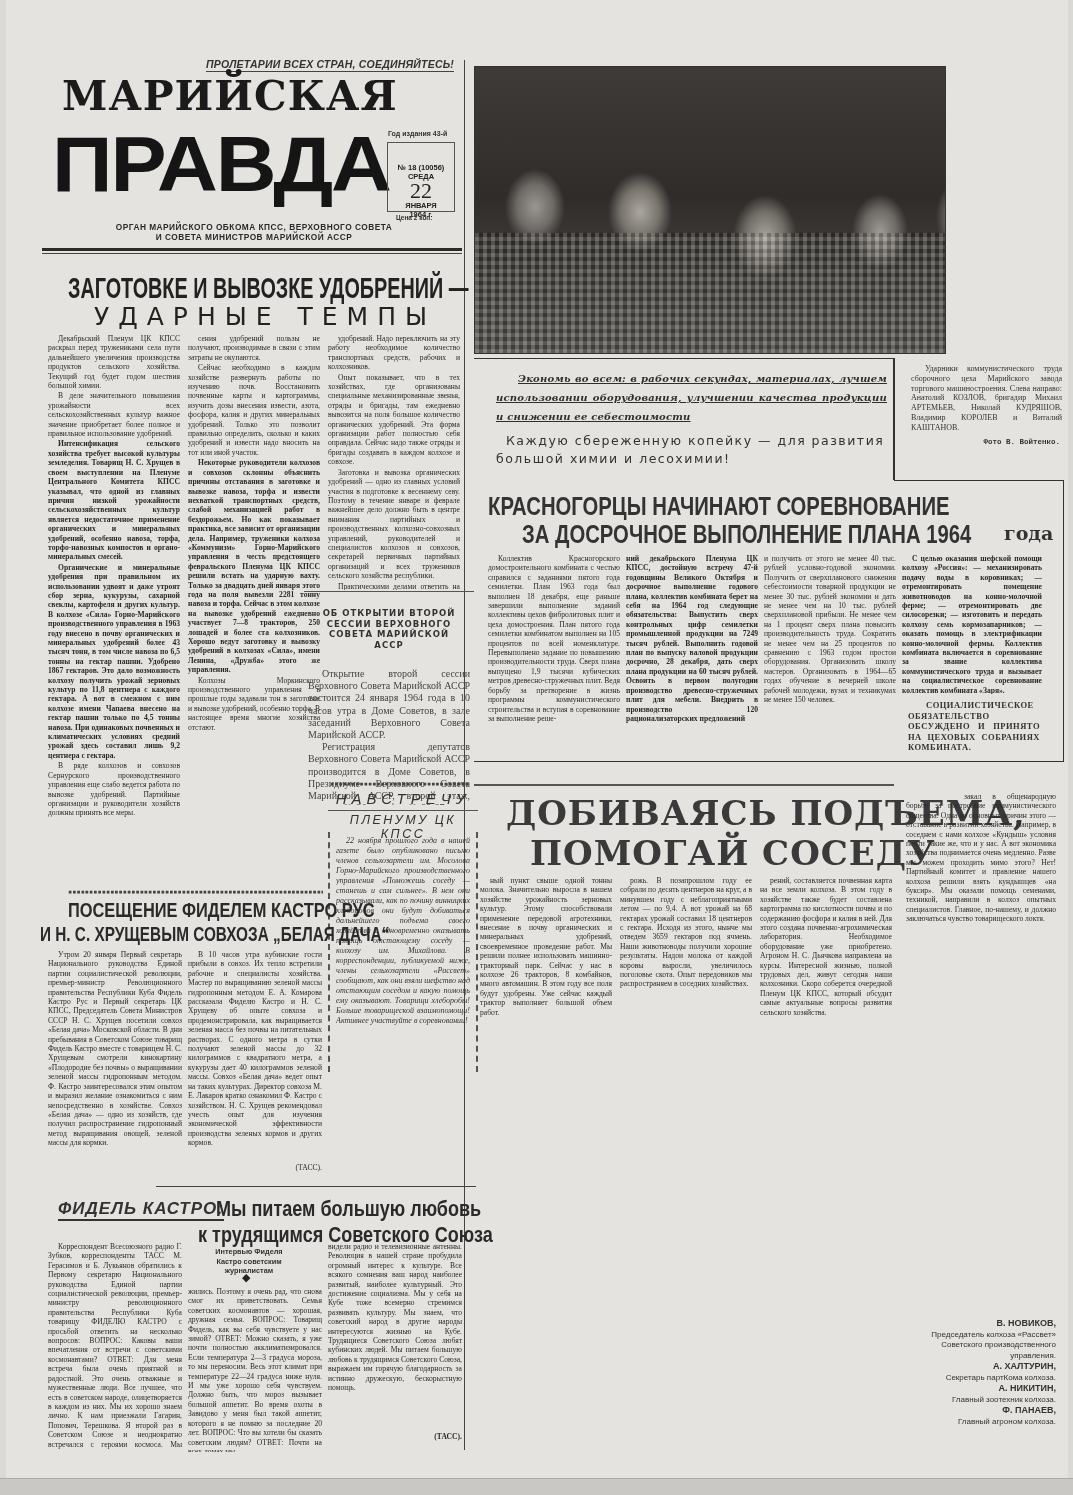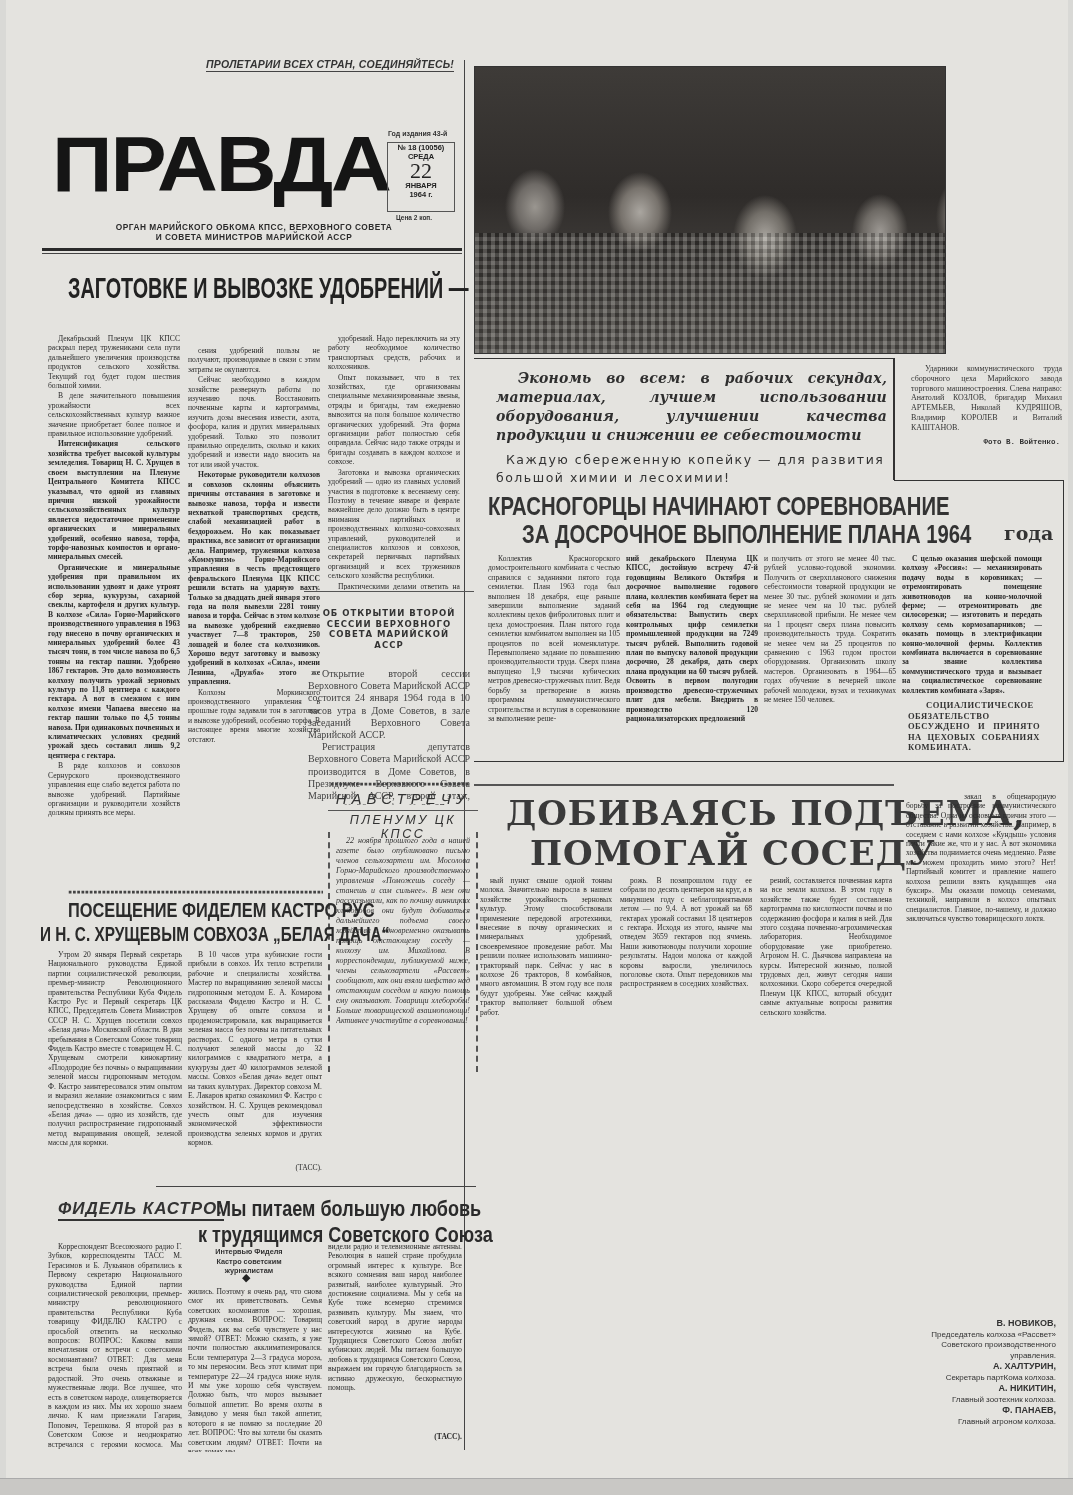--- a/index.html
+++ b/index.html
@@ -8,42 +8,42 @@
   .page { position: absolute; left: 6px; top: 0; width: 1062px; height: 1478px; background: #e4e3df; overflow: hidden; }
   .abs { position: absolute; }
   .txt { font-family: "Liberation Serif", serif; font-size: 7.6px; line-height: 9.4px; text-align: justify; color: #2a2a2a; }
   .txt p { text-indent: 10px; margin-bottom: 1px; }
   .bold { font-weight: bold; }
   .motto { left: 200px; top: 58px; font-family: "Liberation Sans", sans-serif; font-style: italic; font-weight: bold; font-size: 10.5px; letter-spacing: 0.2px; color: #333; border-bottom: 1px solid #444; padding-bottom: 1px; }
   .mast1 { left: 56px; top: 72px; font-family: "DejaVu Serif", serif; font-weight: bold; font-size: 41px; letter-spacing: 1px; color: #1b1b1b; }
   .mast2 { left: 46px; top: 122px; font-family: "Liberation Sans", sans-serif; font-weight: bold; font-size: 78px; line-height: 84px; letter-spacing: -2px; color: #151515; transform: scaleX(1.08); transform-origin: left; }
   .year { left: 382px; top: 130px; font-family: "Liberation Sans", sans-serif; font-size: 7px; font-weight: bold; color: #333; }
   .issuebox { left: 381px; top: 142px; width: 68px; height: 70px; border: 1px solid #555; text-align: center; font-family: "Liberation Sans", sans-serif; font-weight: bold; color: #222; }
-  .issuebox .n { font-size: 7.5px; margin-top: 0; }
+  .issuebox .n { font-size: 7.5px; margin-top: 20px; }
   .issuebox .d { font-size: 7.5px; }
   .issuebox .day { font-family: "Liberation Serif", serif; font-size: 22px; font-weight: normal; line-height: 20px; }
   .price { left: 390px; top: 214px; font-family: "Liberation Sans", sans-serif; font-size: 6.5px; font-weight: bold; color: #333; }
   .organ { left: 88px; top: 222px; width: 320px; text-align: center; font-family: "Liberation Sans", sans-serif; font-size: 8.3px; font-weight: bold; letter-spacing: 0.5px; line-height: 10px; color: #2a2a2a; }
   .rule-thick { height: 3px; background: #2a2a2a; }
   .rule-thin { height: 1px; background: #444; }
   .vrule { width: 1px; background: #444; }
   .h-cond { font-family: "Liberation Sans", sans-serif; font-weight: bold; transform: scaleX(0.72); transform-origin: left; white-space: nowrap; color: #222; }
   .photo { left: 468px; top: 66px; width: 472px; height: 288px; background:
       radial-gradient(ellipse 30px 38px at 60px 140px, #9a9690 0%, #6e6a66 60%, transparent 100%),
       radial-gradient(ellipse 32px 40px at 165px 145px, #aaa6a0 0%, #77726c 60%, transparent 100%),
       radial-gradient(ellipse 32px 42px at 290px 170px, #a8a49e 0%, #726e68 60%, transparent 100%),
       radial-gradient(ellipse 28px 38px at 405px 165px, #9d9994 0%, #6d6964 60%, transparent 100%),
       radial-gradient(ellipse 34px 44px at 495px 150px, #aca8a2 0%, #76726c 60%, transparent 100%),
       linear-gradient(180deg, #3e3b38 0%, #2f2c2a 45%, #55524e 100%);
       border: 1px solid #333; }
   .photo-plaid { position: absolute; left: 0; right: 0; bottom: 0; height: 120px;
       background: repeating-linear-gradient(90deg, rgba(230,230,225,0.18) 0 4px, rgba(0,0,0,0.15) 4px 8px),
                   repeating-linear-gradient(0deg, rgba(230,230,225,0.15) 0 4px, rgba(0,0,0,0.12) 4px 8px); }
   .slogan-box { left: 468px; top: 358px; width: 420px; height: 122px; border-top: 1px solid #333; border-right: 1px solid #333; }
-  .slogan { font-family: "DejaVu Serif", serif; font-style: italic; font-weight: bold; font-size: 14px; line-height: 19px; color: #2f2f2f; letter-spacing: 0.2px; }
+  .slogan { font-family: "DejaVu Serif", serif; font-style: italic; font-weight: bold; font-size: 10px; line-height: 19px; color: #2f2f2f; letter-spacing: 0.2px; text-decoration: underline; }
   .slogan2 { font-family: "DejaVu Sans", sans-serif; font-size: 12.5px; line-height: 18px; color: #333; letter-spacing: 1.5px; }
   .caption { font-family: "Liberation Serif", serif; font-size: 8px; line-height: 9.8px; text-align: justify; color: #333; }
   .kras-box { left: 468px; top: 480px; width: 590px; height: 282px; border-right: 1px solid #333; border-bottom: 1px solid #333; }
   .kras-title { font-family: "Liberation Sans", sans-serif; font-weight: bold; font-size: 25px; line-height: 28px; color: #333; transform: scaleX(0.78); transform-origin: left; white-space: nowrap; }
   .sess-box { left: 298px; top: 591px; width: 170px; height: 160px; border-top: 1px solid #555; }
   .sess-title { text-align: center; font-family: "DejaVu Sans", sans-serif; font-weight: bold; font-size: 8.5px; letter-spacing: 1px; line-height: 10.5px; color: #333; }
   .sess-text { font-family: "Liberation Serif", serif; font-size: 10px; line-height: 12.2px; color: #444; text-align: justify; }
   .nav-title { font-family: "Liberation Sans", sans-serif; font-style: italic; font-size: 15px; letter-spacing: 5px; color: #333; text-align: center; }
   .nav-sub { font-family: "Liberation Sans", sans-serif; font-style: italic; font-size: 12.5px; letter-spacing: 2.5px; color: #333; text-align: center; }
   .nav-box { left: 322px; top: 832px; width: 150px; height: 240px; border-left: 2px dashed #555; border-right: 2px dashed #555; padding: 4px 6px; }
@@ -56,20 +56,21 @@
   .sign b { font-size: 9px; }
   .dots { font-size: 7px; letter-spacing: 0px; color: #444; overflow: hidden; white-space: nowrap; font-family: "DejaVu Sans Mono", monospace; }
   .bottom-strip { position: absolute; left: 0; top: 1478px; width: 1073px; height: 17px; background: #c9c8c5; border-top: 1px solid #aaa; }
 </style>
 </head>
 <body>
 
 <div class="page">
 
   <div class="abs motto">ПРОЛЕТАРИИ ВСЕХ СТРАН, СОЕДИНЯЙТЕСЬ!</div>
+  <div class="abs mast1">МАРИЙСКАЯ</div>
   <div class="abs mast2">ПРАВДА</div>
   <div class="abs year">Год издания 43-й</div>
   <div class="abs issuebox">
     <div class="n">№ 18 (10056)</div>
     <div class="d">СРЕДА</div>
     <div class="day">22</div>
     <div class="d">ЯНВАРЯ</div>
     <div class="d">1964 г.</div>
   </div>
   <div class="abs price">Цена 2 коп.</div>
@@ -79,28 +80,29 @@
   </div>
   <div class="abs vrule" style="left:458px; top:60px; height:1390px;"></div>
   <div class="abs rule-thick" style="left:36px; top:248px; width:420px;"></div>
   <div class="abs rule-thin" style="left:36px; top:253px; width:420px;"></div>
 
   <div class="abs photo" title="Пять рабочих в клетчатых рубашках беседуют">
     <div class="photo-plaid"></div>
   </div>
 
   <div class="abs h-cond" style="left:62px; top:272px; font-size:30px; line-height:32px; transform:scaleX(0.66);">ЗАГОТОВКЕ И ВЫВОЗКЕ УДОБРЕНИЙ —</div>
+  <div class="abs" style="left:88px; top:302px; font-family:'DejaVu Sans',sans-serif; font-size:25px; letter-spacing:9px; color:#222;">УДАРНЫЕ ТЕМПЫ</div>
   <div class="abs txt" style="left:42px; top:334px; width:132px; height:544px; overflow:hidden;">
     <p>Декабрьский Пленум ЦК КПСС раскрыл перед тружениками села пути дальнейшего увеличения производства продуктов сельского хозяйства. Текущий год будет годом шествия большой химии.</p>
       <p>В деле значительного повышения урожайности всех сельскохозяйственных культур важное значение приобретает более полное и правильное использование удобрений.</p>
       <p class="bold">Интенсификация сельского хозяйства требует высокой культуры земледелия. Товарищ Н. С. Хрущев в своем выступлении на Пленуме Центрального Комитета КПСС указывал, что одной из главных причин низкой урожайности сельскохозяйственных культур является недостаточное применение органических и минеральных удобрений, особенно навоза, торфа, торфо-навозных компостов и органо-минеральных смесей.</p>
       <p class="bold">Органические и минеральные удобрения при правильном их использовании удвоят и даже утроят сбор зерна, кукурузы, сахарной свеклы, картофеля и других культур. В колхозе «Сила» Горно-Марийского производственного управления в 1963 году внесено в почву органических и минеральных удобрений более 43 тысяч тонн, в том числе навоза по 6,5 тонны на гектар пашни. Удобрено 1867 гектаров. Это дало возможность колхозу получить урожай зерновых культур по 11,8 центнера с каждого гектара. А вот в смежном с ним колхозе имени Чапаева внесено на гектар пашни только по 4,5 тонны навоза. При одинаковых почвенных и климатических условиях средний урожай здесь составил лишь 9,2 центнера с гектара.</p>
       <p>В ряде колхозов и совхозов Сернурского производственного управления еще слабо ведется работа по вывозке удобрений. Партийные организации и руководители хозяйств должны принять все меры.</p>
   </div>
-  <div class="abs txt" style="left:182px; top:334px; width:132px; height:544px; overflow:hidden;margin-top:12px;">
+  <div class="abs txt" style="left:182px; top:334px; width:132px; height:544px; overflow:hidden;">
     <p>сения удобрений пользы не получают, производимые в связи с этим затраты не окупаются.</p>
       <p>Сейчас необходимо в каждом хозяйстве развернуть работы по изучению почв. Восстановить почвенные карты и картограммы, изучить дозы внесения извести, азота, фосфора, калия и других минеральных удобрений. Только это позволит правильно определить, сколько и каких удобрений и извести надо вносить на тот или иной участок.</p>
       <p class="bold">Некоторые руководители колхозов и совхозов склонны объяснить причины отставания в заготовке и вывозке навоза, торфа и извести нехваткой транспортных средств, слабой механизацией работ в бездорожьем. Но как показывает практика, все зависит от организации дела. Например, труженики колхоза «Коммунизм» Горно-Марийского управления в честь предстоящего февральского Пленума ЦК КПСС решили встать на ударную вахту. Только за двадцать дней января этого года на поля вывезли 2281 тонну навоза и торфа. Сейчас в этом колхозе на вывозке удобрений ежедневно участвует 7—8 тракторов, 250 лошадей и более ста колхозников. Хорошо ведут заготовку и вывозку удобрений в колхозах «Сила», имени Ленина, «Дружба» этого же управления.</p>
       <p>Колхозы Моркинского производственного управления в прошлые годы задавали тон в заготовке и вывозке удобрений, особенно торфа. В настоящее время многие хозяйства отстают.</p>
   </div>
   <div class="abs txt" style="left:322px; top:334px; width:132px; height:256px; overflow:hidden;">
     <p>удобрений. Надо переключить на эту работу необходимое количество транспортных средств, рабочих и колхозников.</p>
       <p>Опыт показывает, что в тех хозяйствах, где организованы специальные механизированные звенья, отряды и бригады, там ежедневно вывозится на поля большое количество органических удобрений. Эта форма организации работ полностью себя оправдала. Сейчас надо также отряды и бригады создавать в каждом колхозе и совхозе.</p>
       <p>Заготовка и вывозка органических удобрений — одно из главных условий участия в подготовке к весеннему севу. Поэтому в течение январе и феврале важнейшее дело должно быть в центре внимания партийных и производственных колхозно-совхозных управлений, руководителей и специалистов колхозов и совхозов, секретарей первичных партийных организаций и всех тружеников сельского хозяйства республики.</p>
       <p>Практическими делами ответить на решения декабрьского, достойно встретить предстоящий февральский Пленум ЦК КПСС — долг партийных комитетов, специалистов сельского хозяйства, всех тружеников полей.</p>

